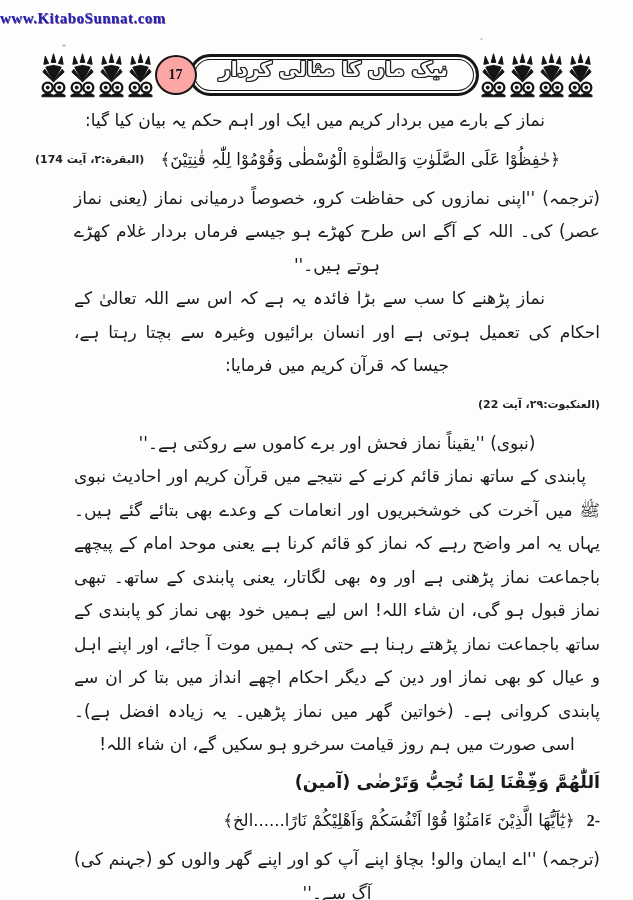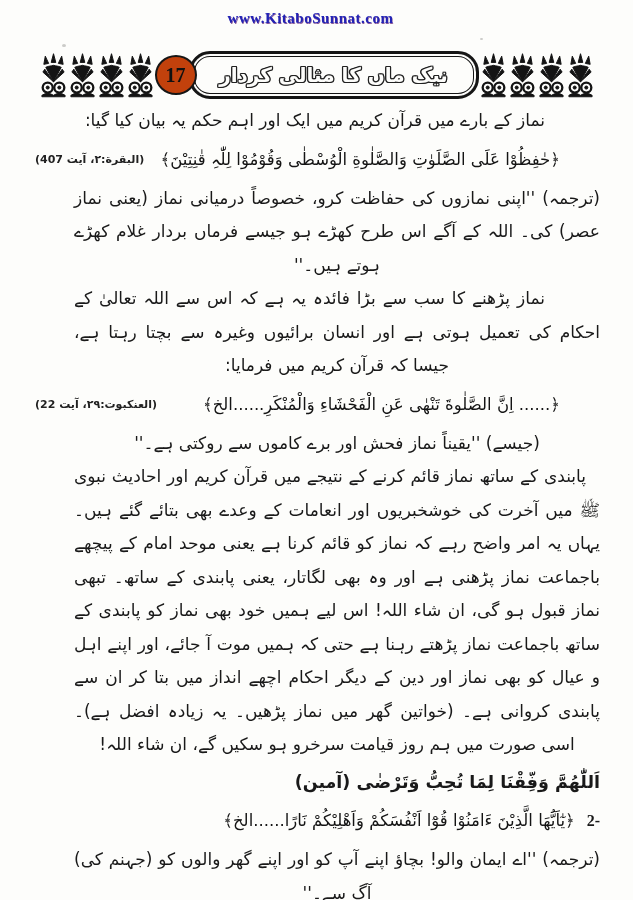--- a/index.html
+++ b/index.html
@@ -12,21 +12,21 @@
   .page{
     position:relative;
     width:633px;height:900px;
     background:#fdfdfb;
     color:#1c1c1c;
     direction:rtl;
   }
   
   .site-url{
     position:absolute;top:10px;left:0;right:12px;
-    text-align:center;
+    text-align:left;
     direction:ltr;
     font-family:"Liberation Serif","DejaVu Serif",serif;
     font-weight:bold;
     font-size:15px;
     letter-spacing:.5px;
     color:#2223b5;
     text-shadow:.6px .6px 0 #8a5a9a;
     text-decoration:none;
     display:block;
   }
@@ -35,35 +35,35 @@
     position:absolute;top:50px;right:28px;left:28px;height:50px;
     display:flex;align-items:center;justify-content:center;
     direction:ltr;
   }
   .ornaments{display:flex;align-items:flex-end;gap:0;}
   .ornament{width:29px;height:46px;display:block;}
   .page-num-circle{
     width:42px;height:40px;
     border:2.5px solid #161616;
     border-radius:50%;
-    background:#c2410c;
+    background:#fca5a5;
     display:flex;align-items:center;justify-content:center;
     font-family:"Liberation Serif","DejaVu Serif",serif;
-    font-weight:bold;font-size:20px;color:#111;
+    font-weight:bold;font-size:14px;color:#111;
     margin-right:-8px;
     position:relative;z-index:2;
     box-sizing:border-box;
   }
   .title-box{
-    width:290px;height:48px;
+    width:290px;height:42px;
     border:3px solid #161616;
     border-radius:21px;
     background:#fdfdfb;
     box-shadow:inset 0 0 0 2px #fdfdfb, inset 0 0 0 3px #161616;
-    display:flex;align-items:center;justify-content:center;
+    display:flex;justify-content:center;
     box-sizing:border-box;
     position:relative;z-index:1;
   }
   .title-calligraphy{
     direction:rtl;
     font-size:20px;font-weight:bold;
     color:#fdfdfb;
     letter-spacing:1px;
     text-shadow:
       -1.3px 0 0 #222, 1.3px 0 0 #222, 0 -1.3px 0 #222, 0 1.3px 0 #222,
@@ -257,37 +257,36 @@
           <circle cx="9" cy="36" r="1.6"></circle>
             <circle cx="21" cy="36" r="1.6"></circle>
           <path d="M3 44 Q9 40 15 44 Q21 40 27 44 L27 45.5 L3 45.5 Z"></path>
         </g>
       </svg>
     </div>
   </div>
 
   <div class="body-text">
 
-    <p class="para indent-lg">نماز کے بارے میں قرآن کریم میں ایک اور اہم حکم یہ بیان کیا گیا:</p>
+    <p class="para indent-lg">نماز کے بارے میں بردار کریم میں ایک اور اہم حکم یہ بیان کیا گیا:</p>
 
     <div class="verse-row">
       <span class="verse-text">﴿حٰفِظُوْا عَلَی الصَّلَوٰتِ وَالصَّلٰوةِ الْوُسْطٰی وَقُوْمُوْا لِلّٰہِ قٰنِتِیْنَ﴾</span>
-      <span class="verse-ref">(البقرة:۲، آیت 407)</span>
+      <span class="verse-ref">(البقرة:۲، آیت 174)</span>
     </div>
 
     <p class="para last-center">(ترجمہ) ''اپنی نمازوں کی حفاظت کرو، خصوصاً درمیانی نماز (یعنی نماز عصر) کی۔ اللہ کے آگے اس طرح کھڑے ہو جیسے فرماں بردار غلام کھڑے ہوتے ہیں۔''</p>
 
     <p class="para indent-lg last-center">نماز پڑھنے کا سب سے بڑا فائدہ یہ ہے کہ اس سے اللہ تعالیٰ کے احکام کی تعمیل ہوتی ہے اور انسان برائیوں وغیرہ سے بچتا رہتا ہے، جیسا کہ قرآن کریم میں فرمایا:</p>
 
     <div class="verse-row">
-      <span class="verse-text">﴿...... اِنَّ الصَّلٰوةَ تَنْهٰی عَنِ الْفَحْشَاءِ وَالْمُنْكَرِ......الخ﴾</span>
       <span class="verse-ref">(العنکبوت:۲۹، آیت 22)</span>
     </div>
 
-    <p class="para last-center">(جیسے) ''یقیناً نماز فحش اور برے کاموں سے روکتی ہے۔''</p>
+    <p class="para last-center">(نبوی) ''یقیناً نماز فحش اور برے کاموں سے روکتی ہے۔''</p>
 
     <p class="para indent-sm last-center">پابندی کے ساتھ نماز قائم کرنے کے نتیجے میں قرآن کریم اور احادیث نبوی ﷺ میں آخرت کی خوشخبریوں اور انعامات کے وعدے بھی بتائے گئے ہیں۔ یہاں یہ امر واضح رہے کہ نماز کو قائم کرنا ہے یعنی موحد امام کے پیچھے باجماعت نماز پڑھنی ہے اور وہ بھی لگاتار، یعنی پابندی کے ساتھ۔ تبھی نماز قبول ہو گی، ان شاء اللہ! اس لیے ہمیں خود بھی نماز کو پابندی کے ساتھ باجماعت نماز پڑھتے رہنا ہے حتی کہ ہمیں موت آ جائے، اور اپنے اہل و عیال کو بھی نماز اور دین کے دیگر احکام اچھے انداز میں بتا کر ان سے پابندی کروانی ہے۔ (خواتین گھر میں نماز پڑھیں۔ یہ زیادہ افضل ہے)۔ اسی صورت میں ہم روز قیامت سرخرو ہو سکیں گے، ان شاء اللہ!</p>
 
     <p class="para dua-line">اَللّٰهُمَّ وَفِّقْنَا لِمَا تُحِبُّ وَتَرْضٰی (آمین)</p>
 
     <div class="verse-row v3">
       <span style="display:flex;align-items:center;">
         <span class="verse-number">2-</span>
         <span class="verse-text">﴿یٰٓاَیُّهَا الَّذِیْنَ ءَامَنُوْا قُوْٓا اَنْفُسَكُمْ وَاَهْلِیْكُمْ نَارًا......الخ﴾</span>
       </span>

